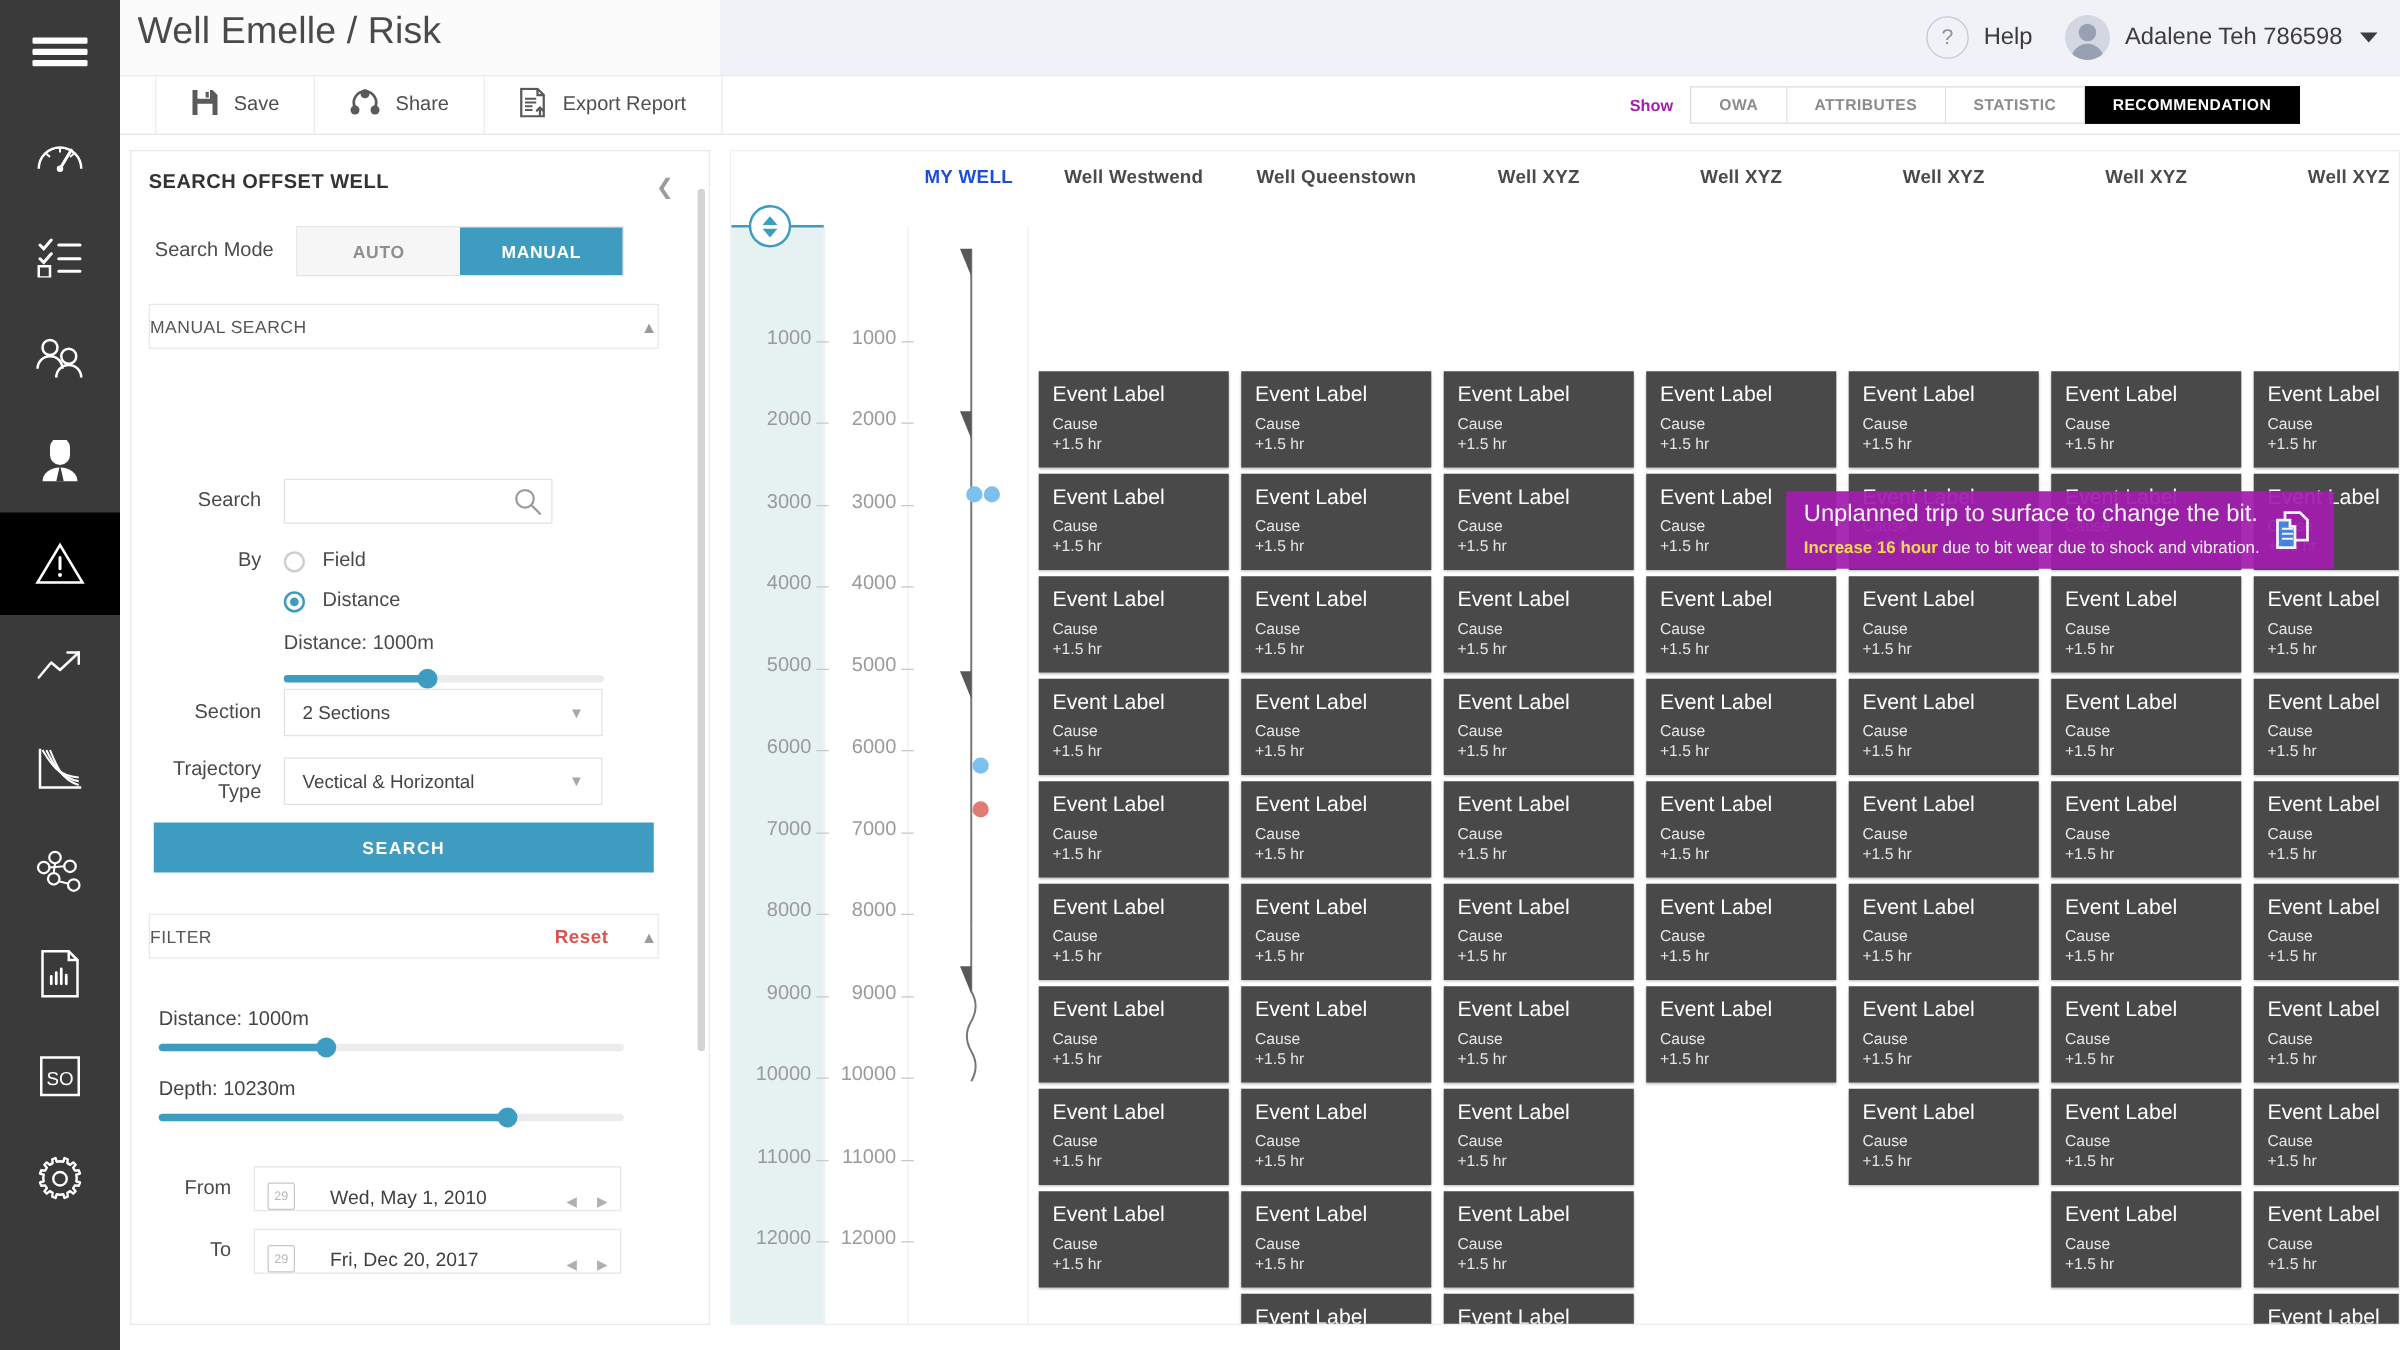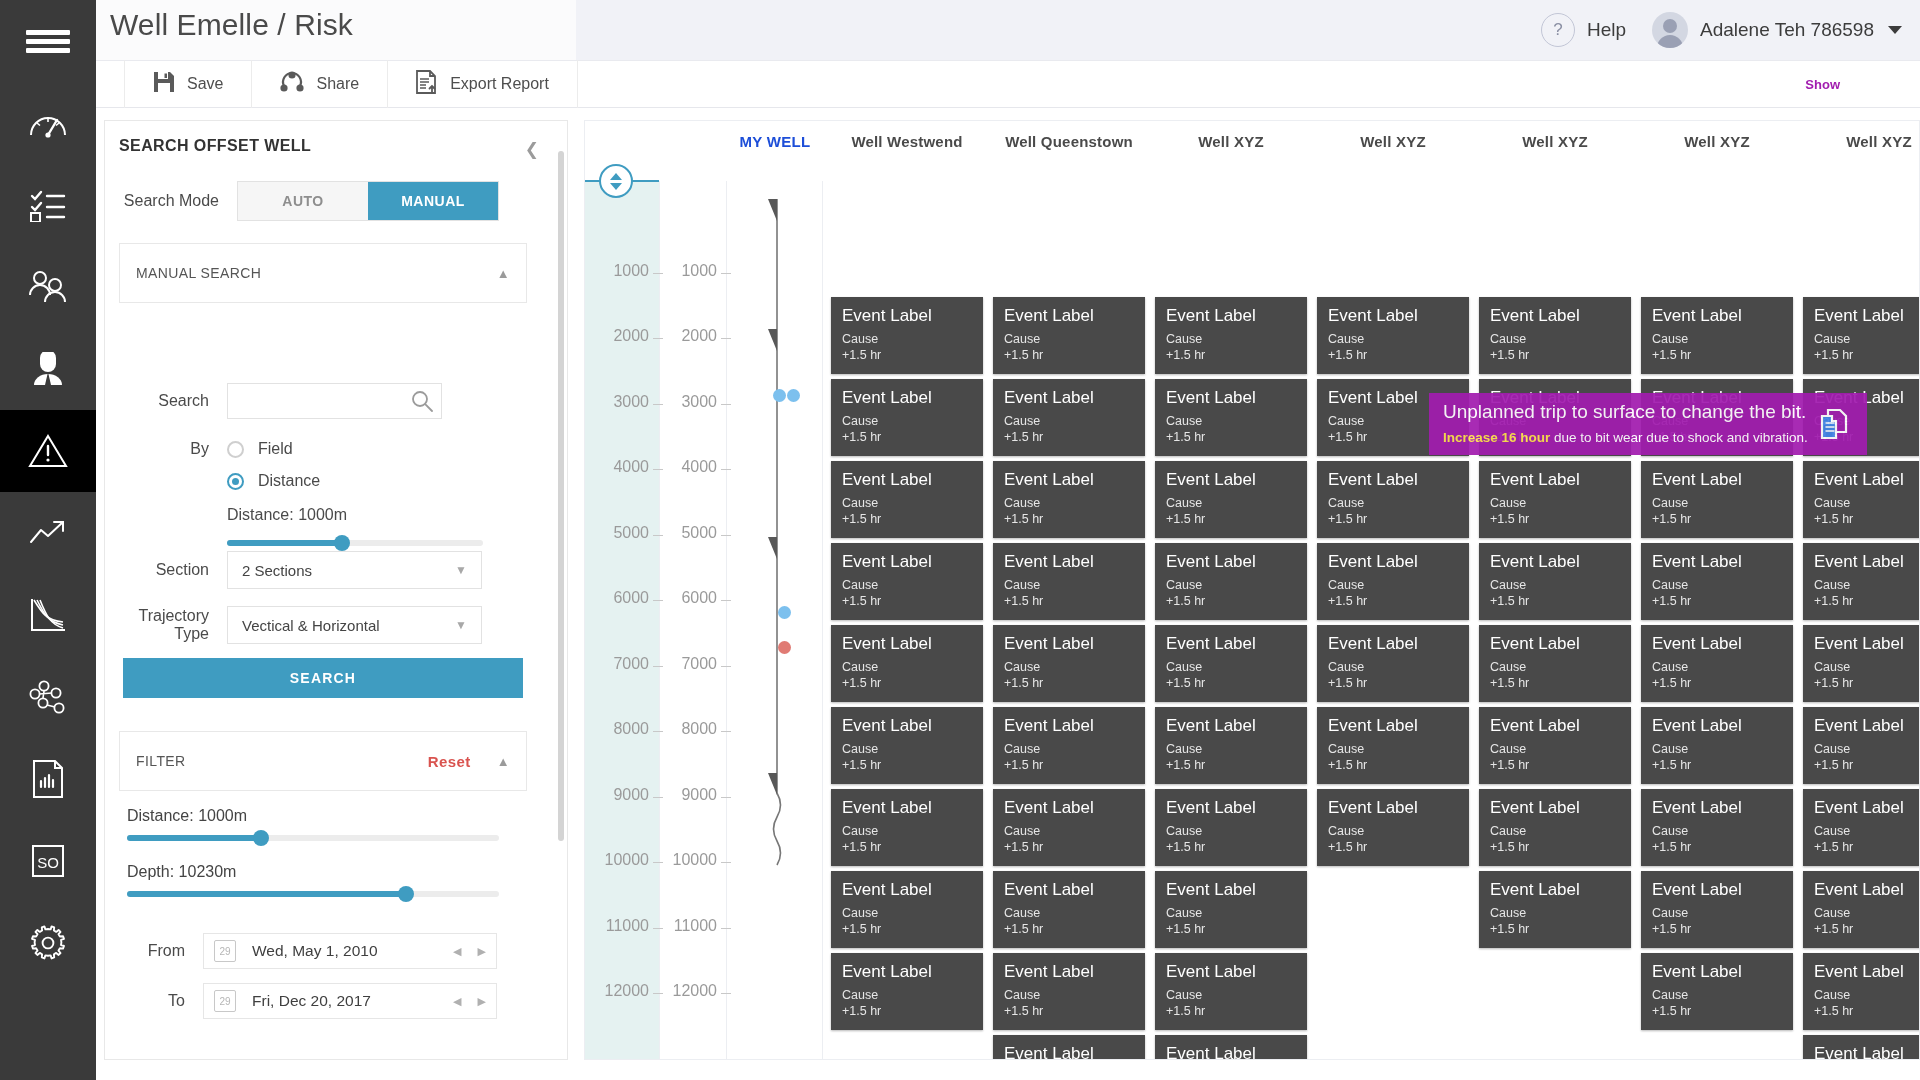--- a/index.html
+++ b/index.html
@@ -84,22 +84,22 @@
   .panel-title { position:absolute; left:14px; top:16px; font-size:16px; font-weight:bold; color:#333; letter-spacing:.4px;}
   .panel-collapse { position:absolute; right:28px; top:18px; color:#9b9b9b; font-size:17px; cursor:pointer;}
   .row { display:flex; align-items:center; }
   .field-label { width:122px; text-align:right; padding-right:18px; font-size:16px; color:#4a4a4a; }
   #search-mode-row { position:absolute; left:10px; top:60px; width:420px; }
   .mode-seg-wrap { display:flex; border:1px solid #e2e2e2; }
   .mode-seg { width:130px; height:38px; display:flex; align-items:center; justify-content:center;
     font-size:14px; letter-spacing:.5px; color:#8e8e8e; background:#f6f6f6; cursor:pointer; font-weight:600;}
   .mode-seg.active { background:#3f9cc1; color:#fff; }
   .accordion {
-    position:absolute; left:14px; width:408px; height:60px; border:1px solid #e8e8e8;
-    display:flex; align-items:center; justify-content:space-between; padding:0 16px;
+    position:absolute; left:14px; width:408px; height:36px; border:1px solid #e8e8e8;
+    display:flex; align-items:center; justify-content:space-between; padding:0 0;
     font-size:14px; color:#555; letter-spacing:.4px; cursor:pointer; background:#fff;
   }
   #acc-manual { top:122px; }
   #acc-filter { top:610px; }
   .acc-chev { color:#9b9b9b; font-size:13px; }
   .reset-link { color:#d9534f; font-size:15px; font-weight:600; margin-left:auto; margin-right:26px; cursor:pointer;}
   #search-row { position:absolute; left:0; top:262px; width:440px; }
   .text-input {
     width:215px; height:36px; border:1px solid #e2e2e2; background:#fff; position:relative;
   }
@@ -116,21 +116,21 @@
     width:255px; height:38px; border:1px solid #e2e2e2; display:flex; align-items:center;
     justify-content:space-between; padding:0 14px; font-size:15px; color:#444; cursor:pointer; background:#fff;
   }
   .btn-primary {
     position:absolute; left:150px; top:655px; width:380px; height:40px; background:#3f9cc1; color:#fff;
     display:flex; align-items:center; justify-content:center; font-size:14px; font-weight:bold; letter-spacing:1.2px;
     cursor:pointer;
   }
   .fl-label { font-size:16px; color:#444; }
   .datefield {
-    width:294px; height:36px; border:1px solid #e6e6e6; display:flex; align-items:center; padding:0 10px; gap:16px; background:#fff;
+    width:294px; height:36px; border:1px solid #e6e6e6; display:flex; align-items:flex-end; padding:0 10px; gap:28px; background:#fff;
   }
   .cal-ico {
     width:22px; height:22px; border:1.5px solid #c8c8c8; border-radius:2px; color:#b6b6b6; font-size:10px;
     display:flex; align-items:center; justify-content:center;
   }
   .date-text { font-size:15.5px; color:#3f3f3f; }
   .date-arrows { margin-left:auto; display:flex; gap:16px; color:#b0b0b0; font-size:11px; cursor:pointer;}
 
   
   #main {
@@ -337,20 +337,26 @@
           <path d="M1 1 h13 l5 5 v17 H1 Z" fill="none" stroke="#5a5a5a" stroke-width="1.8"></path>
           <path d="M14 1 v5 h5" fill="none" stroke="#5a5a5a" stroke-width="1.8"></path>
           <path d="M4 9 h9 M4 12 h9 M4 15 h6 M4 18 h6" stroke="#5a5a5a" stroke-width="1.5"></path>
           <path d="M16 22 v-6 M13.5 18.5 L16 16 l2.5 2.5" stroke="#5a5a5a" stroke-width="1.8" fill="none" stroke-linecap="round"></path>
         </svg>
     </span>
     <span>Export Report</span>
   </div>
   <div id="show-group">
     <span class="show-label">Show</span>
+    <div class="seg-wrap">
+      <div class="seg">OWA</div>
+      <div class="seg">ATTRIBUTES</div>
+      <div class="seg">STATISTIC</div>
+      <div class="seg active">RECOMMENDATION</div>
+    </div>
   </div>
 </div>
 
 <div id="left-panel">
   <div class="panel-title">SEARCH OFFSET WELL</div>
   <div class="panel-collapse">❮</div>
   <div id="panel-scrollbar"></div>
 
   <div class="row" id="search-mode-row">
     <div class="field-label">Search Mode</div>

